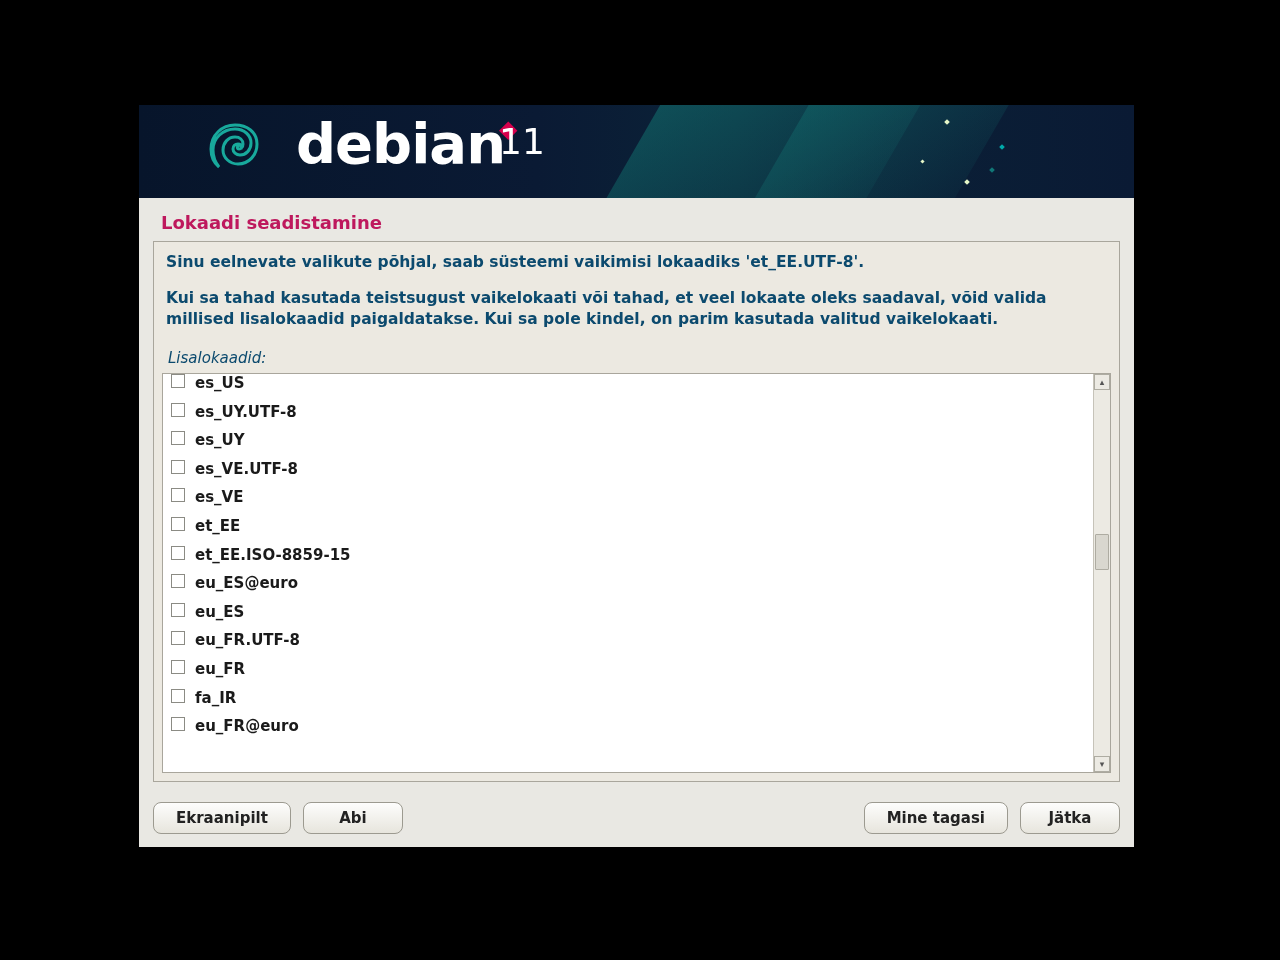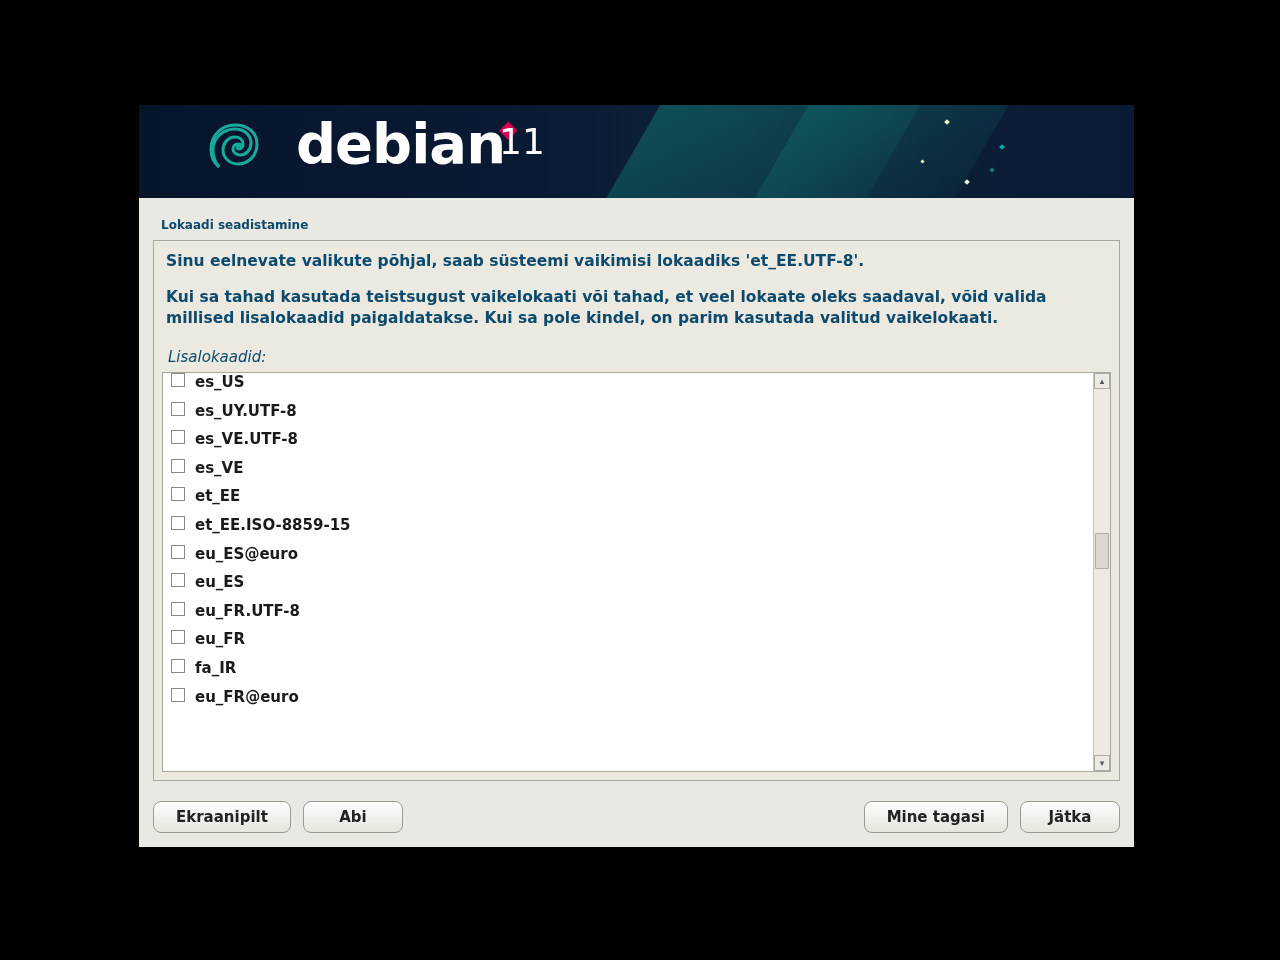--- a/index.html
+++ b/index.html
@@ -66,23 +66,23 @@
     transform: skewX(-30deg);}
   .spark { position:absolute; width:4px; height:4px; background:#e6f7c8; transform: rotate(45deg);}
   .spark.s1{ right:185px; top:15px;}
   .spark.s2{ right:130px; top:40px; background:#0aa;}
   .spark.s3{ right:210px; top:55px; width:3px; height:3px;}
   .spark.s4{ right:165px; top:75px;}
   .spark.s5{ right:140px; top:63px; background:#177;}
 
   .page-title {
     font-weight: bold;
-    font-size: 12px;
-    padding: 20px 22px 8px;
-    color: #0c4a6e;
+    font-size: 18px;
+    padding: 14px 22px 8px;
+    color: #be185d;
   }
   .main-frame {
     margin: 0 14px 0 14px;
     border: 1px solid #a9a69c;
     background: #ece9e1;
     flex: 0 0 auto;
   }
   .desc {
     padding: 10px 12px 2px;
     font-size: 15.5px;
@@ -216,20 +216,24 @@
           <div class="row">
             <div class="cbox"></div>
             <span>es_US</span>
           </div>
           <div class="row">
             <div class="cbox"></div>
             <span>es_UY.UTF-8</span>
           </div>
           <div class="row">
             <div class="cbox"></div>
+            <span>es_UY</span>
+          </div>
+          <div class="row">
+            <div class="cbox"></div>
             <span>es_VE.UTF-8</span>
           </div>
           <div class="row">
             <div class="cbox"></div>
             <span>es_VE</span>
           </div>
           <div class="row">
             <div class="cbox"></div>
             <span>et_EE</span>
           </div>

